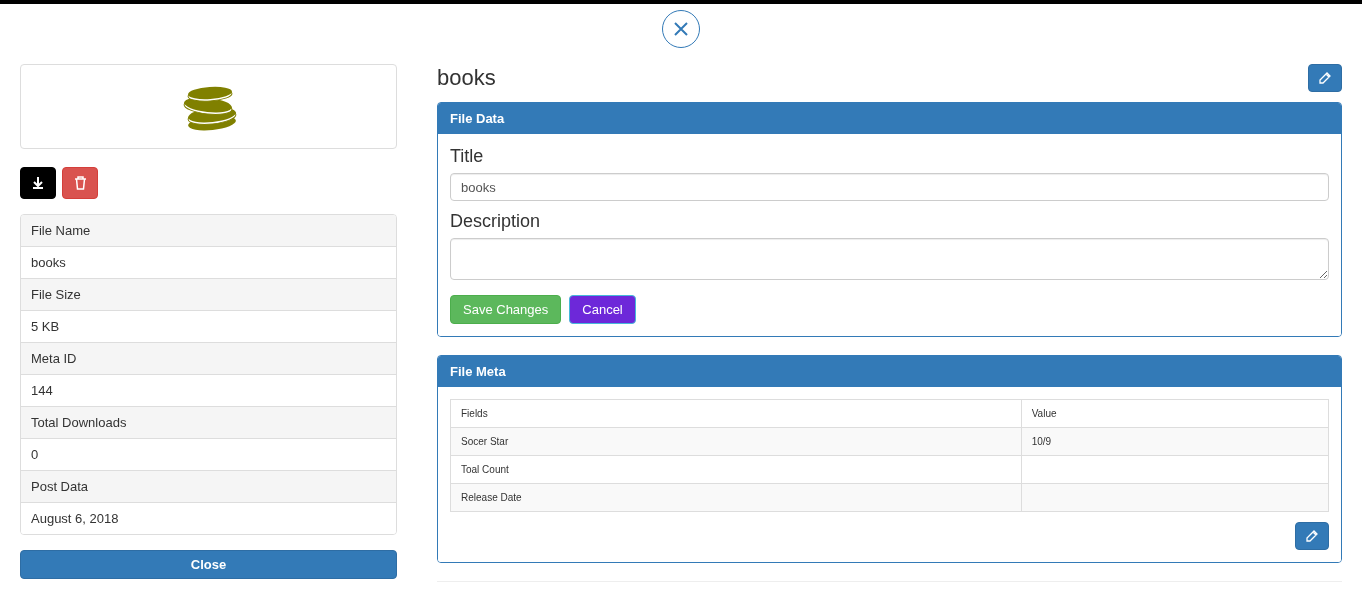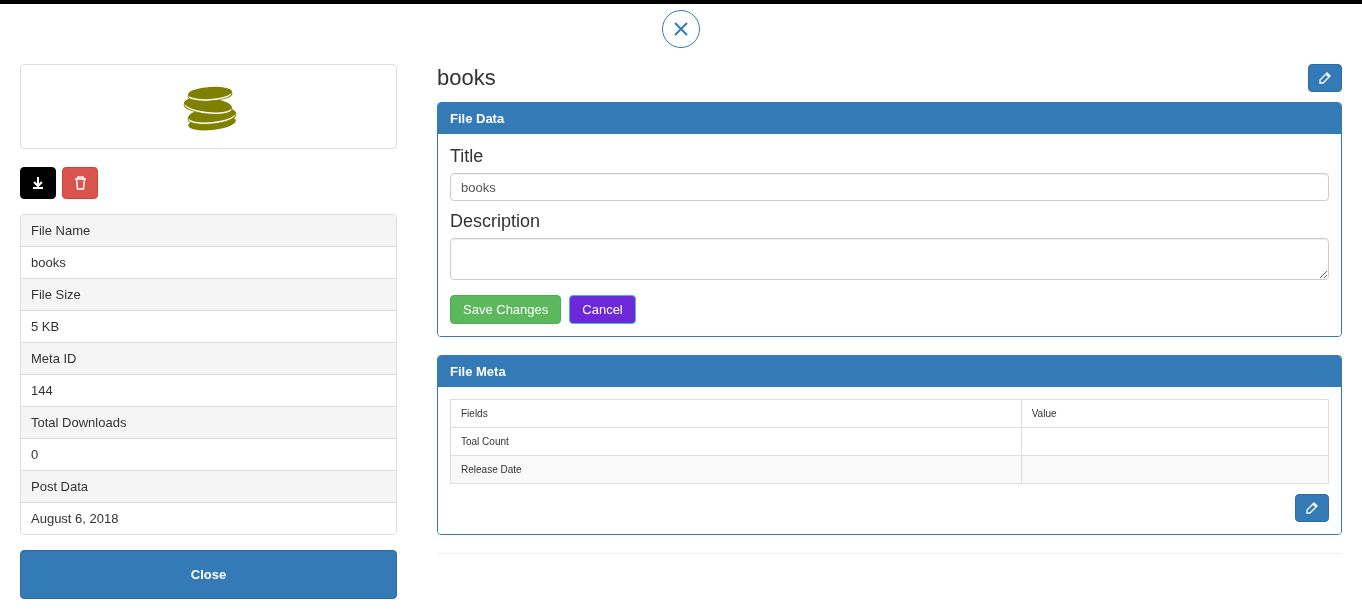--- a/index.html
+++ b/index.html
@@ -93,21 +93,21 @@
   }
   .info-table .row-head { background: #f5f5f5; font-weight: normal; }
   .info-table .row-val { background: #fff; }
   .info-table > div:last-child { border-bottom: none; }
   .close-btn {
     width: 100%;
     background: #337ab7;
     color: #fff;
     border: 1px solid #2e6da4;
     border-radius: 4px;
-    padding: 16px 0;
+    padding: 6px 0;
     text-align: center;
     cursor: pointer;
     font-weight: bold;
     font-size: 13px;
   }
   .title-row {
     display: flex;
     justify-content: space-between;
     align-items: center;
     margin-bottom: 10px;
@@ -274,20 +274,24 @@
       <div class="panel-head">File Meta</div>
       <div class="panel-body">
         <table class="meta-table">
           <thead>
             <tr>
               <th style="width:65%">Fields</th>
               <th>Value</th>
             </tr>
           </thead>
           <tbody>
+            <tr class="striped">
+              <td>Socer Star</td>
+              <td>10/9</td>
+            </tr>
             <tr>
               <td>Toal Count</td>
               <td></td>
             </tr>
             <tr class="striped">
               <td>Release Date</td>
               <td></td>
             </tr>
           </tbody>
         </table>

